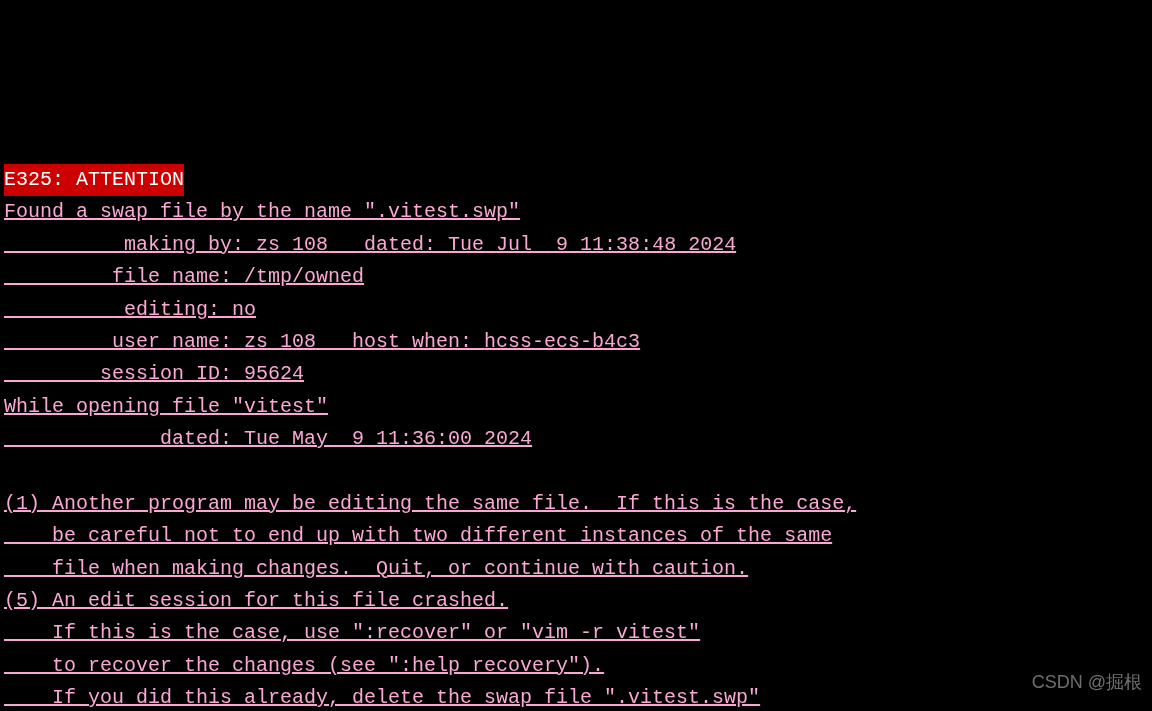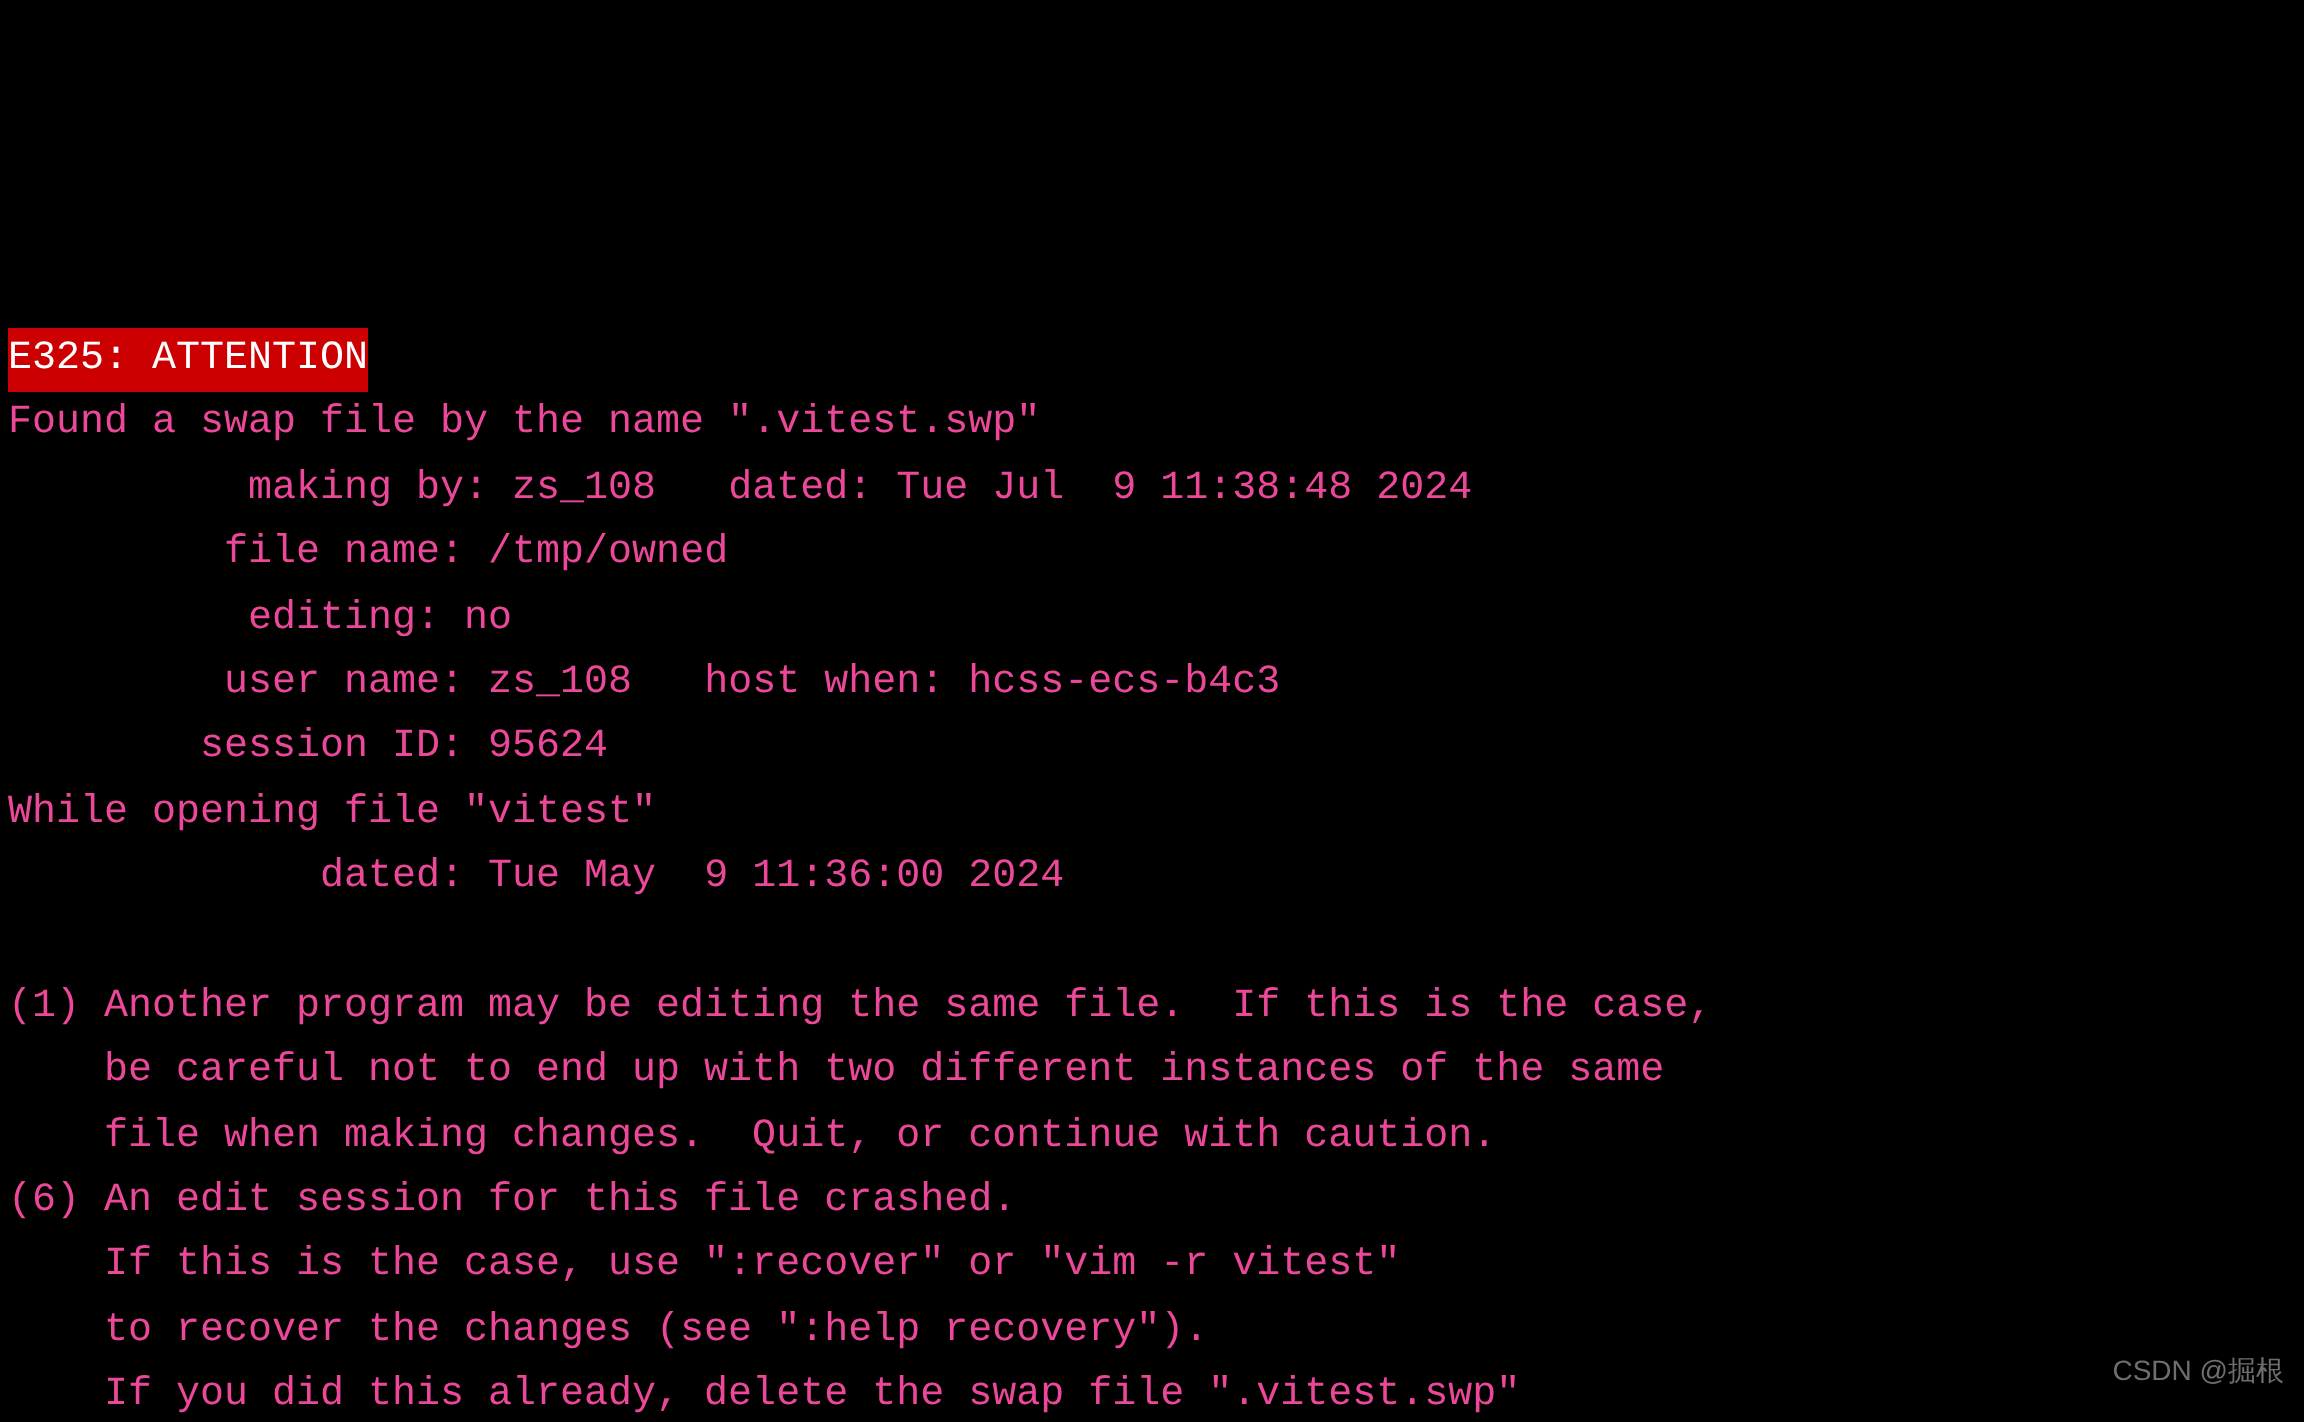--- a/index.html
+++ b/index.html
@@ -14,27 +14,27 @@
     overflow: hidden;
     white-space: pre;
     position: relative;
   }
   .error-header {
     background: #cc0000;
     color: #fff;
     font-weight: normal;
     display: inline-block;
   }
-  .white { color: #ec4899; }
+  .white { color: #f9a8d4; text-decoration: underline; }
   .watermark {
     position: absolute;
     right: 10px;
     bottom: 14px;
     color: #aaa;
-    font-size: 14px;
+    font-size: 18px;
     opacity: 0.65;
     font-family: sans-serif;
   }
   .content { padding: 2px 4px 0 4px; }
 </style>
 </head>
 <body>
 
 
 
@@ -45,21 +45,21 @@
 <span class="white">         file name: </span><span class="white">/tmp/owned</span>
 <span class="white">          editing: </span><span class="white">no</span>
 <span class="white">         user name: </span><span class="white">zs_108</span><span class="white">   host when: </span><span class="white">hcss-ecs-b4c3</span>
 <span class="white">        session ID: </span><span class="white">95624</span>
 <span class="white">While opening file "vitest"</span>
 <span class="white">             dated: </span><span class="white">Tue May  9 11:36:00 2024</span>
 
 <span class="white">(1) Another program may be editing the same file.  If this is the case,</span>
 <span class="white">    be careful not to end up with two different instances of the same</span>
 <span class="white">    file when making changes.  Quit, or continue with caution.</span>
-<span class="white">(6) An edit session for this file crashed.</span>
+<span class="white">(5) An edit session for this file crashed.</span>
 <span class="white">    If this is the case, use ":recover" or "vim -r vitest"</span>
 <span class="white">    to recover the changes (see ":help recovery").</span>
 <span class="white">    If you did this already, delete the swap file ".vitest.swp"</span>
 
 
 
 
 </div>
 
 <div class="watermark">CSDN @掘根</div>

